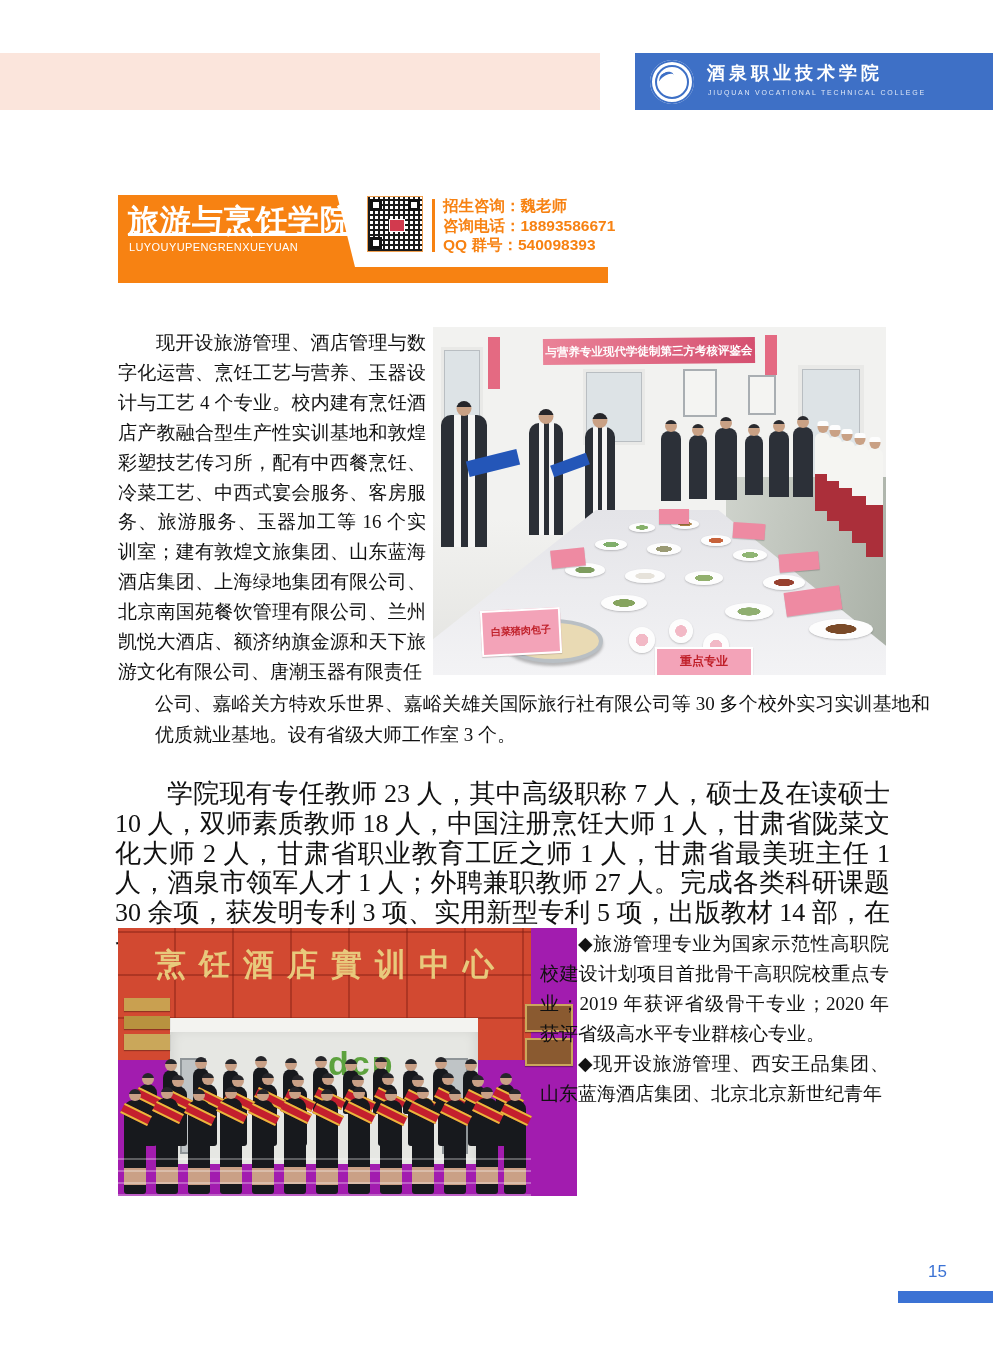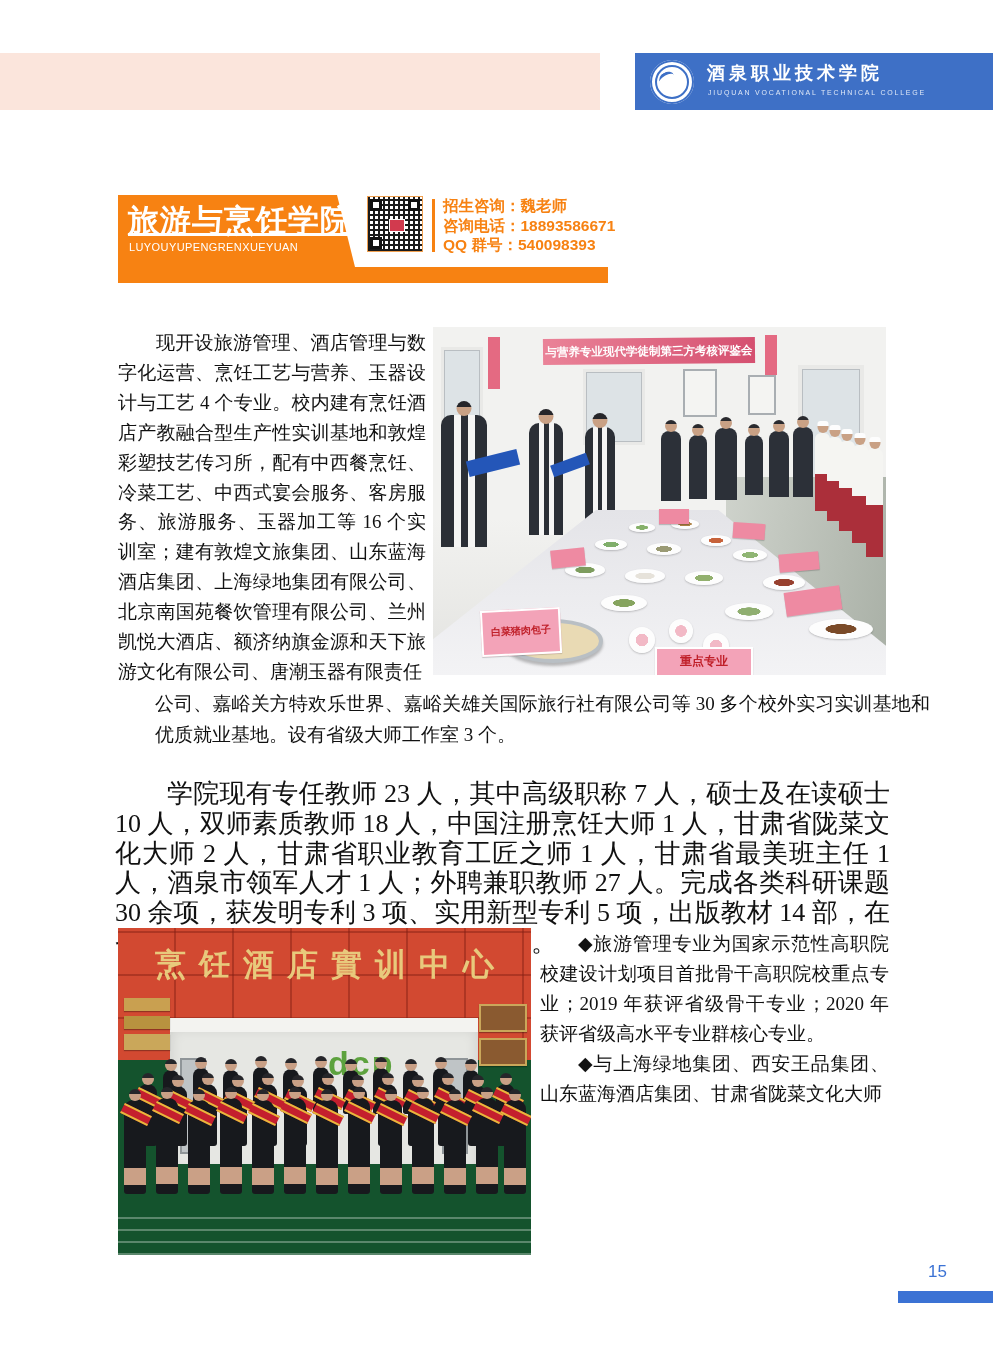--- a/index.html
+++ b/index.html
@@ -70,21 +70,21 @@
         background:linear-gradient(#e4e4e8,#f3f3f5);clip-path:polygon(36% 0,63% 0,108% 100%,-10% 100%);}
   .plate{position:absolute;border-radius:50%;
         background:radial-gradient(ellipse at center,var(--c,#cfcfcf) 0 33%,#fdfdfd 35%);
         box-shadow:0 1px 2px rgba(0,0,0,.22);}
   .buns{position:absolute;left:70px;top:292px;width:92px;height:36px;border-radius:50%;
         background:#e9dab4;border:4px solid #b9bfc4;box-shadow:0 3px 3px rgba(0,0,0,.25);}
   .pcard{position:absolute;background:#ee8aa2;box-shadow:0 1px 1px rgba(0,0,0,.2);}
   .pcard.big{background:#f3a3b8;border:2px solid #fff;color:#c0202a;font-weight:bold;
         text-align:center;font-family:"Liberation Sans",sans-serif;}
   
-  .photo2{position:absolute;left:118px;top:928px;width:413px;height:327px;overflow:hidden;background:#14532d;}
+  .photo2{position:absolute;left:118px;top:928px;width:413px;height:268px;overflow:hidden;background:#a21caf;padding-left:46px;}
   .facade{position:absolute;left:0;top:0;width:413px;height:132px;background:#d24931;
         background-image:repeating-linear-gradient(0deg,transparent 0 41px,rgba(130,30,18,.45) 41px 43px),
                          repeating-linear-gradient(90deg,transparent 0 56px,rgba(130,30,18,.45) 56px 58px);}
   .sign{position:absolute;left:0;top:16px;width:413px;text-align:center;color:#e8c97c;font-size:31px;
         font-weight:bold;letter-spacing:13px;white-space:nowrap;text-indent:13px;}
   .alcove{position:absolute;left:52px;top:90px;width:308px;height:146px;background:#e6e7e3;
         box-shadow:inset 0 10px 14px rgba(0,0,0,.12);}
   .alcove .lintel{position:absolute;left:0;top:0;width:308px;height:14px;background:#f3f3f0;}
   .alcove .door{position:absolute;top:40px;width:26px;height:96px;background:#bfc4c6;box-shadow:inset 0 0 0 2px #8f9598;}
   .dcp{position:absolute;left:158px;top:26px;color:#5da23e;font-size:34px;font-weight:bold;
@@ -245,19 +245,19 @@
     <i class="pp sash tall" style="left:262px;top:172px;width:22px;height:94px"></i>
     <i class="pp sash tall" style="left:294px;top:170px;width:22px;height:96px"></i>
     <i class="pp sash tall" style="left:326px;top:172px;width:22px;height:94px"></i>
     <i class="pp sash tall" style="left:358px;top:170px;width:22px;height:96px"></i>
     <i class="pp sash tall" style="left:386px;top:172px;width:22px;height:94px"></i>
     <div class="ground"></div>
   </div>
 
   <div class="rightcol">
     <p>◆旅游管理专业为国家示范性高职院校建设计划项目首批骨干高职院校重点专业；2019 年获评省级骨干专业；2020 年获评省级高水平专业群核心专业。</p>
-    <p>◆与上海绿地集团、西安王品集团、山东蓝海酒店集团、甘肃省陇菜文化大师</p>
+    <p>◆现开设旅游管理、西安王品集团、山东蓝海酒店集团、北京北京新世纪青年</p>
   </div>
 
   <div class="page-num">15</div>
   <div class="page-bar"></div>
 
 </div>
 
 </body></html>

